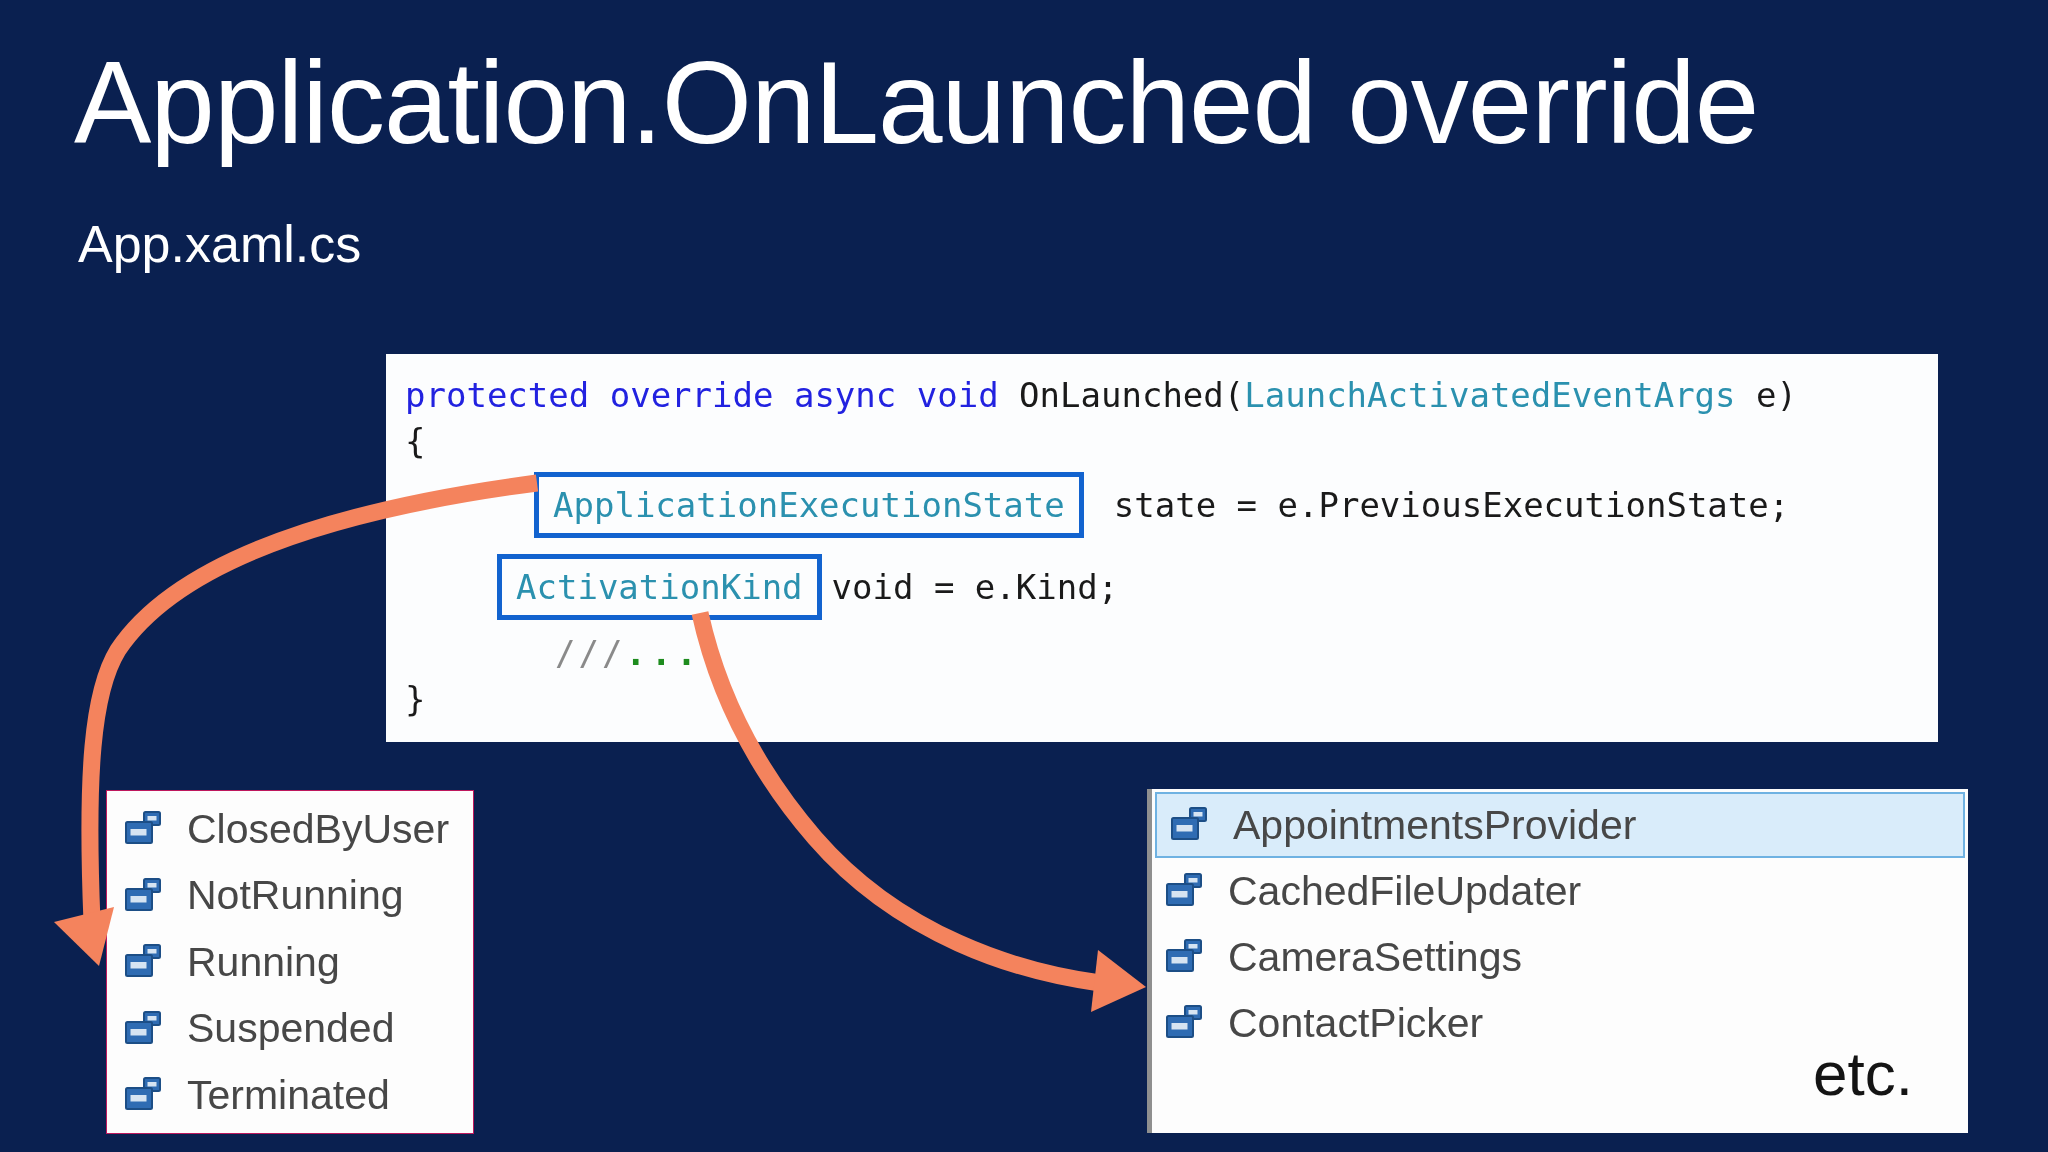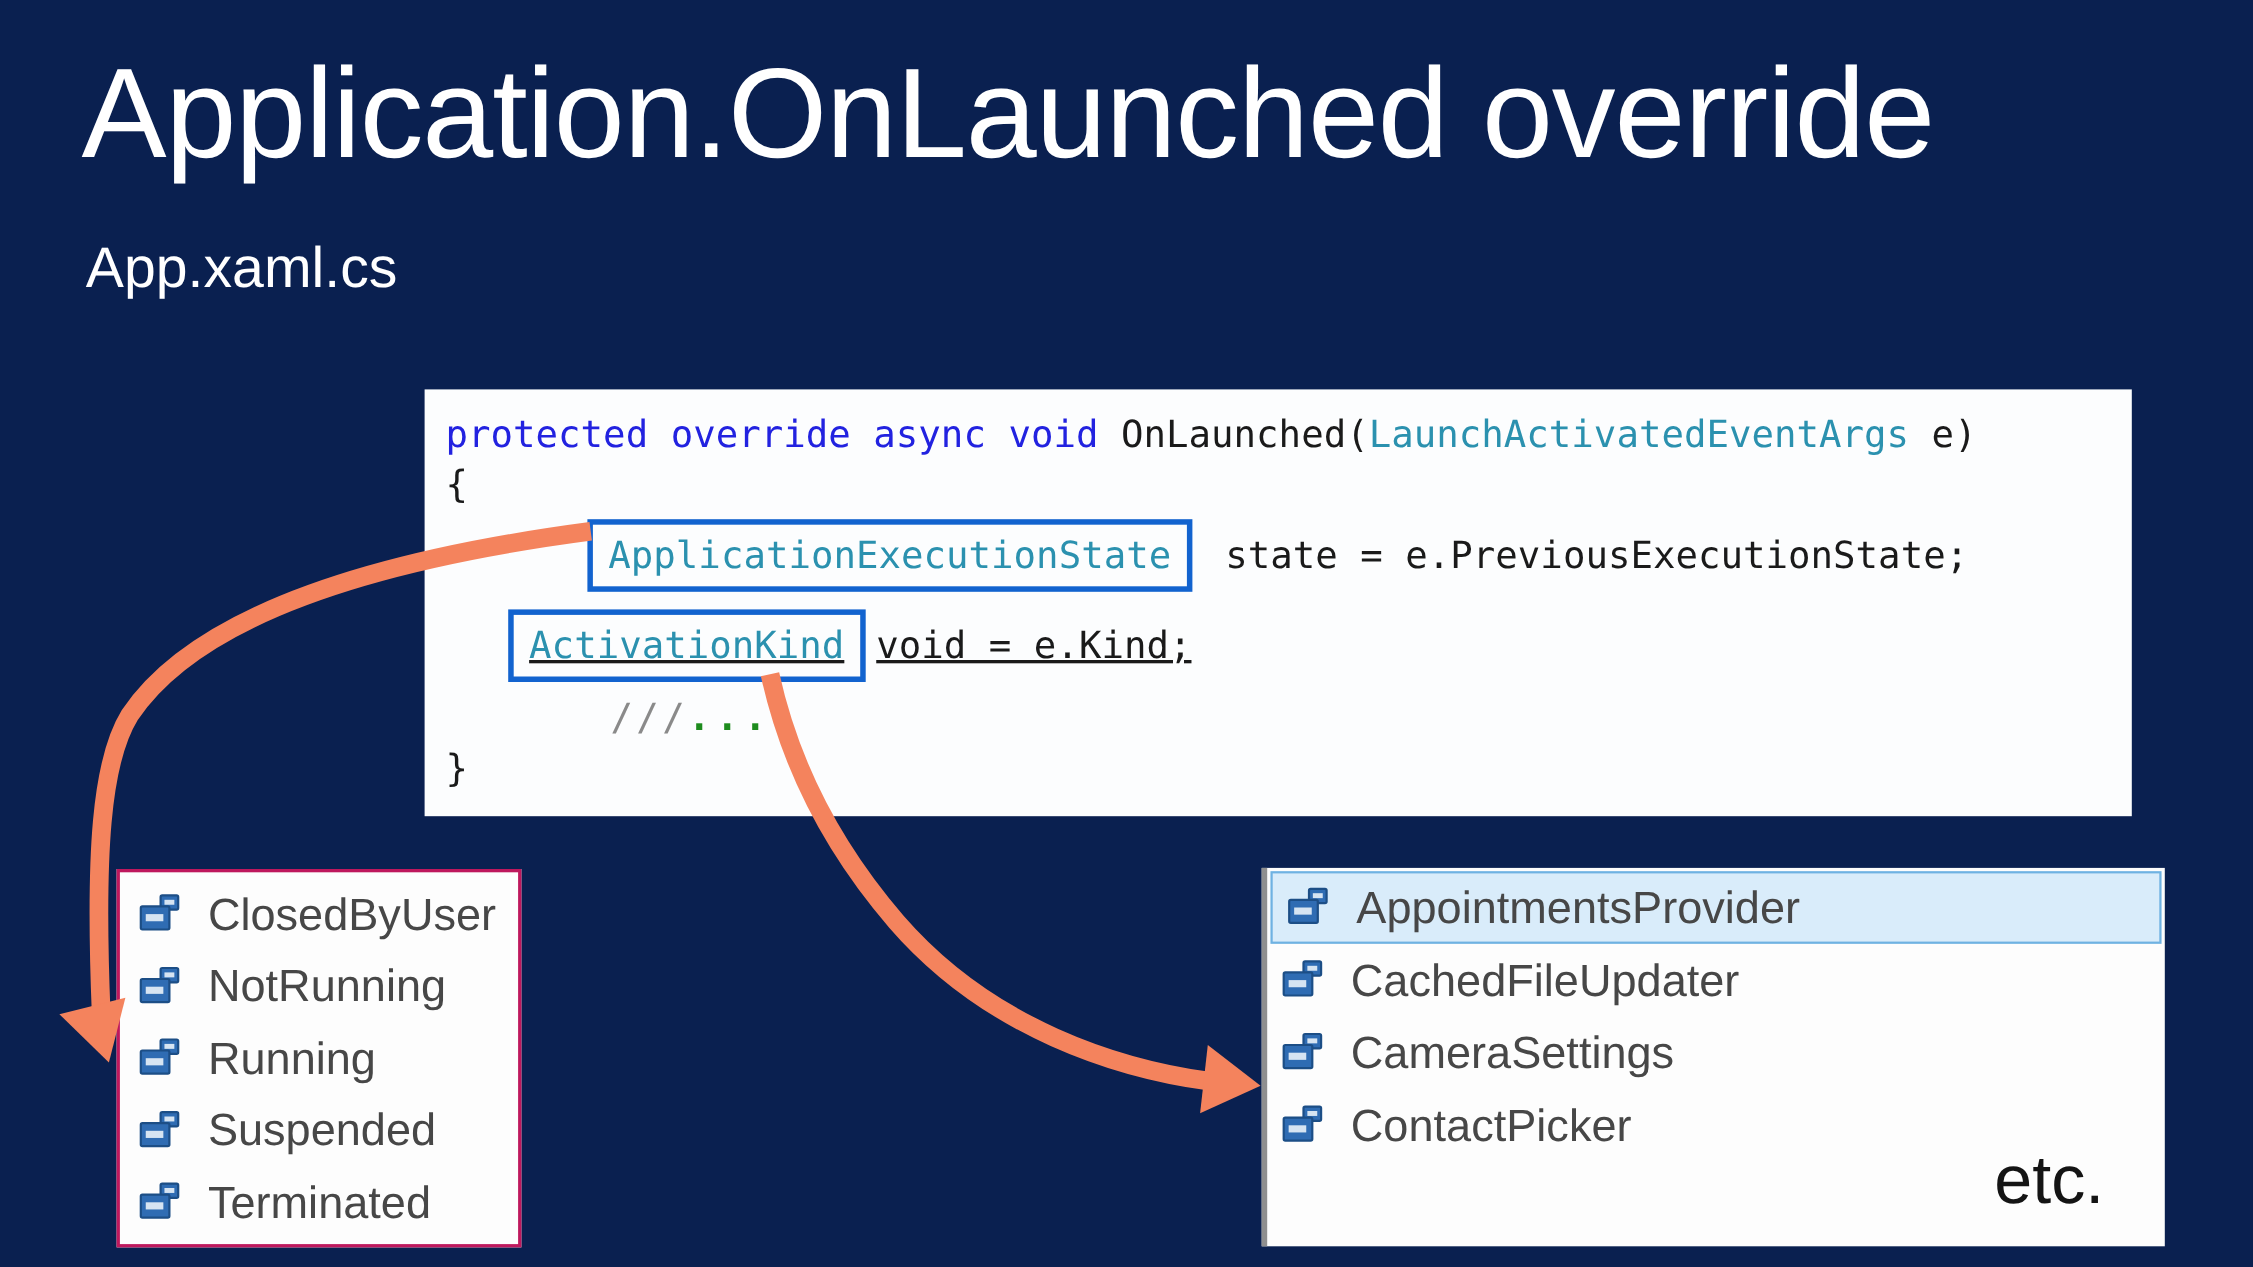--- a/index.html
+++ b/index.html
@@ -23,34 +23,34 @@
     background:#FCFDFE; box-sizing:border-box;
     padding:18px 0 0 19px;
     font-family:"DejaVu Sans Mono","Liberation Mono",monospace;
     font-size:34px; color:#1A1A1A;
   }
   .code-line { white-space:pre; line-height:46px; }
   .kw   { color:#2222E0; }
   .ty   { color:#2B91AF; }
   .stmt { display:flex; align-items:center; white-space:pre; }
   .stmt1 { margin:8px 0 0 129px;gap:20px; }
-  .stmt2 { margin:16px 0 0 57px;text-decoration:underline; }
+  .stmt2 { margin:16px 0 0 92px; }
   .type-box {
     display:inline-block; border:5px solid #1263CF; background:#FCFDFE;
     padding:8px 14px; color:#2B91AF;
   }
   .rest { margin-left:10px; }
   .comment-line { margin:10px 0 0 150px; line-height:46px; white-space:pre; }
   .slash { color:#8A8A8A; letter-spacing:3px; }
   .dots  { color:#1E8C1E; letter-spacing:5px; font-weight:bold; }
 
   
   .enum-panel {
     position:absolute; left:106px; top:790px; width:368px; height:344px;
-    background:#FDFDFD; border:3px solid #be185d; box-sizing:border-box;
+    background:#FDFDFD; border:1px solid #be185d; box-sizing:border-box;
     padding:6px 0; display:flex; flex-direction:column; justify-content:space-between;
   }
   .kind-panel {
     position:absolute; left:1147px; top:789px; width:821px; height:344px;
     background:#FDFDFD; border-left:5px solid #8F8F8F; box-sizing:border-box;
     padding-top:3px;
   }
   .row {
     display:flex; align-items:center; gap:22px;
     padding-left:16px; height:64px;

